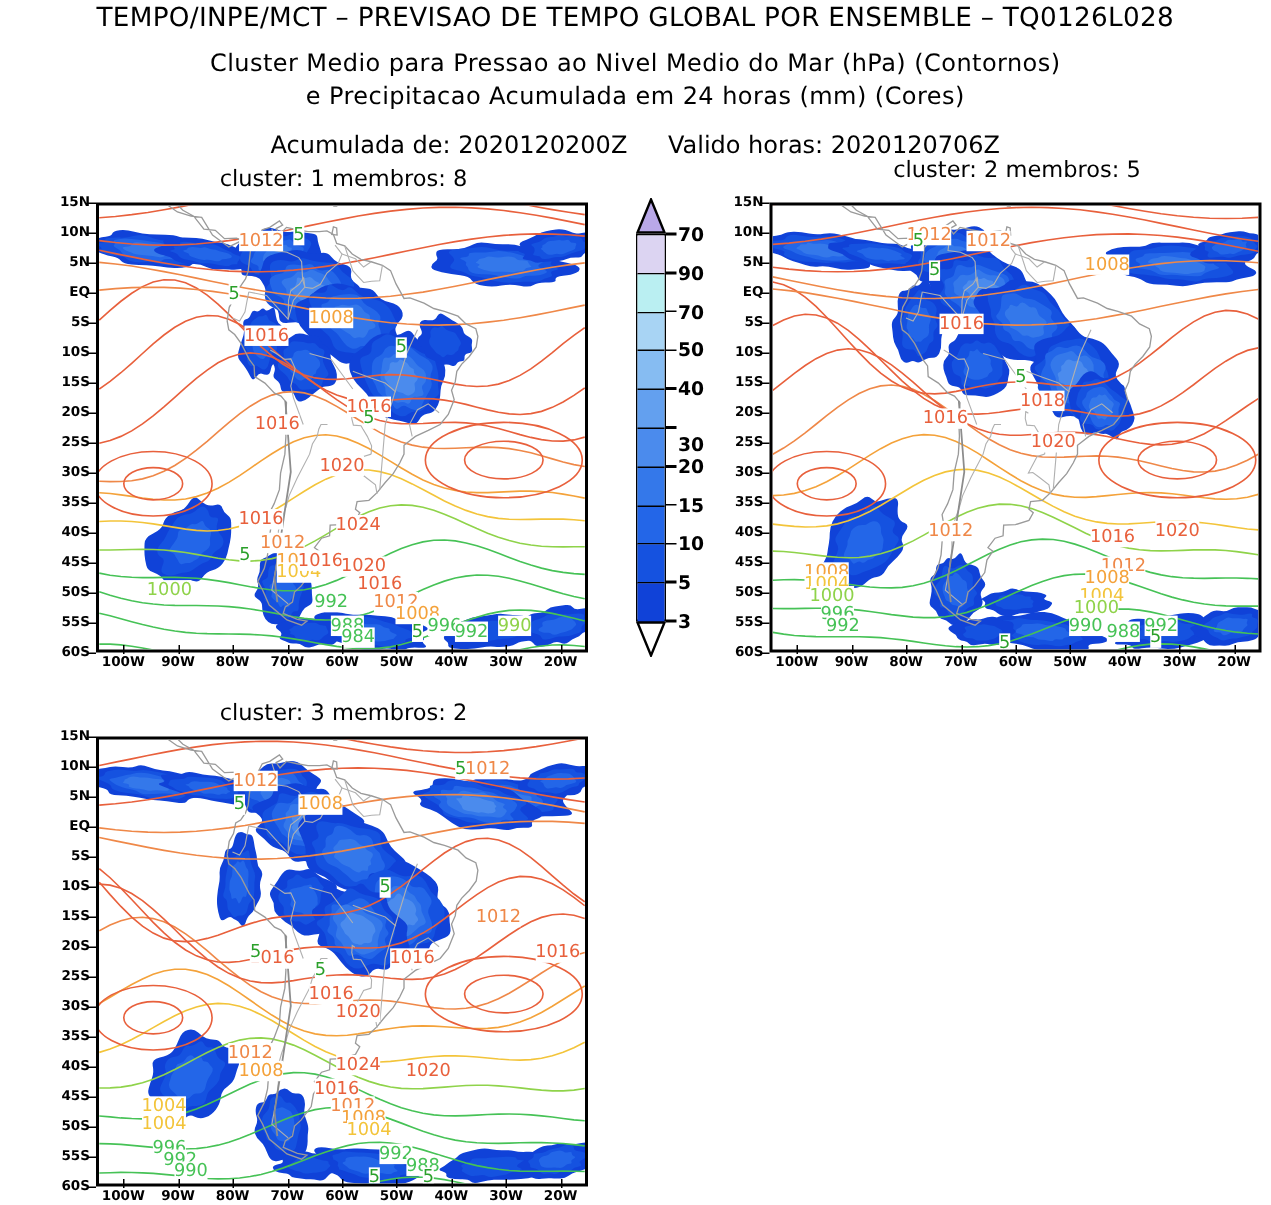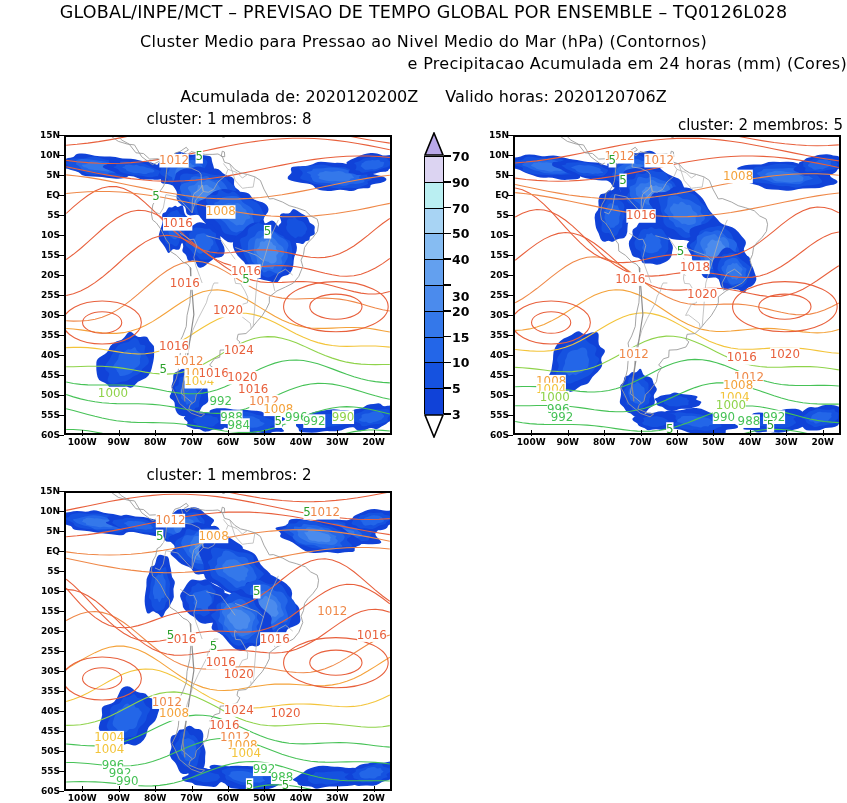--- a/index.html
+++ b/index.html
@@ -4,27 +4,27 @@
 <style>
   html,body{margin:0;padding:0;background:#ffffff;}
   body{
     width:847px;height:803px;position:relative;overflow:hidden;
     font-family:"DejaVu Sans","Liberation Sans",sans-serif;
     color:#000;
   }
   .hdr{position:absolute;left:0;width:847px;text-align:center;letter-spacing:.3px;}
   #title-main{top:2px;font-size:17.5px;letter-spacing:.2px;}
   #title-sub1{top:32px;font-size:16px;}
-  #title-sub2{top:54px;font-size:16px;text-align:right;}
+  #title-sub2{top:54px;font-size:16px;}
   .runline{position:absolute;top:87px;width:847px;text-align:center;font-size:16px;}
   .runline span{display:inline-block;}
   #fc-from{margin-right:22px;}
   .clab{position:absolute;font-size:15px;white-space:nowrap;}
   #cl1{left:64px;top:110px;width:330px;text-align:center;}
-  #cl2{left:513px;top:116px;width:330px;text-align:right;}
+  #cl2{left:513px;top:104px;width:330px;text-align:center;}
   #cl3{left:64px;top:466px;width:330px;text-align:center;}
 
   
   .panel{position:absolute;}
   .frame{position:absolute;border:2px solid #000;background:#fff;overflow:hidden;box-sizing:border-box;}
   .maparea{position:absolute;left:0;top:0;width:100%;height:100%;}
   .maparea svg{display:block;width:100%;height:100%;}
 
   
   .ylab{position:absolute;font-size:9px;font-weight:bold;text-align:right;transform:translateY(-50%);white-space:nowrap;}
@@ -39,31 +39,31 @@
   .cbseg:last-child{border-bottom:none;}
   .cbtick{position:absolute;left:29px;width:7px;height:1.6px;background:#000;}
   .cblab{position:absolute;left:37px;font-size:12.5px;font-weight:bold;transform:translateY(-50%);}
   #cbar-top-arrow,#cbar-bot-arrow{position:absolute;left:9px;width:20px;height:24px;}
   #cbar-top-arrow{top:0;}
   #cbar-bot-arrow{top:282px;}
 </style>
 </head>
 <body>
 
-<div class="hdr" id="title-main">GLOBAL/INPE/MCT – PREVISAO DE TEMPO GLOBAL POR ENSEMBLE – TQ0126L028</div>
+<div class="hdr" id="title-main">TEMPO/INPE/MCT – PREVISAO DE TEMPO GLOBAL POR ENSEMBLE – TQ0126L028</div>
 <div class="hdr" id="title-sub1">Cluster Medio para Pressao ao Nivel Medio do Mar (hPa) (Contornos)</div>
 <div class="hdr" id="title-sub2">e Precipitacao Acumulada em 24 horas (mm) (Cores)</div>
 <div class="runline">
   <span id="fc-from">Acumulada de: 2020120200Z</span>
   <span id="fc-valid">Valido horas: 2020120706Z</span>
 </div>
 
 <div class="clab" id="cl1">cluster: 1   membros: 8</div>
 <div class="clab" id="cl2">cluster: 2   membros: 5</div>
-<div class="clab" id="cl3">cluster: 1   membros: 2</div>
+<div class="clab" id="cl3">cluster: 3   membros: 2</div>
 
 <div class="panel" id="panel-1" style="left: 28px; top: 129px; width: 368px; height: 326px;">
     <div class="frame" style="left: 36px; top: 6px; width: 328px; height: 300px;">
       <div class="maparea">
         <svg viewBox="0 0 328 300" width="328" height="300">
           <g>
             <g>
               <path d="M72.9,33.4 Q67.1,31.6 65.3,30.3 Q63.6,29.0 66.0,27.2 Q68.4,25.4 63.4,24.1 Q58.4,22.9 54.4,21.3 Q50.5,19.7 44.5,19.7 Q38.5,19.7 33.9,19.5 Q29.4,19.3 23.6,17.8 Q17.8,16.2 13.6,16.8 Q9.4,17.3 8.7,19.1 Q8.0,20.8 4.3,21.1 Q0.5,21.4 -1.0,22.4 Q-2.5,23.5 -5.4,24.4 Q-8.2,25.3 -7.3,26.7 Q-6.3,28.2 -4.4,29.6 Q-2.4,31.1 1.2,32.3 Q4.9,33.6 9.0,34.5 Q13.2,35.5 14.8,37.5 Q16.5,39.5 21.7,39.9 Q27.0,40.4 31.6,40.4 Q36.2,40.5 41.1,41.3 Q46.0,42.1 50.8,42.2 Q55.6,42.4 58.8,41.6 Q62.0,40.9 63.1,39.6 Q64.1,38.3 65.8,37.4 Q67.5,36.4 73.1,35.9 Q78.7,35.3 72.9,33.4Z" fill="#1042d8"></path>
               <path d="M61.8,32.4 Q60.9,31.3 61.5,30.2 Q62.1,29.1 58.0,28.2 Q53.9,27.3 54.2,25.6 Q54.6,23.9 49.1,23.8 Q43.5,23.8 40.3,23.1 Q37.0,22.4 33.2,20.9 Q29.4,19.4 26.0,20.1 Q22.7,20.7 20.1,21.2 Q17.6,21.8 13.8,21.7 Q10.1,21.6 6.7,21.9 Q3.3,22.2 4.1,23.5 Q4.9,24.8 0.6,25.3 Q-3.8,25.8 -0.7,27.2 Q2.4,28.6 1.2,29.8 Q0.0,31.0 2.7,32.3 Q5.4,33.5 11.0,34.0 Q16.7,34.5 18.4,35.9 Q20.0,37.4 24.0,38.1 Q27.9,38.7 31.6,38.2 Q35.3,37.7 39.9,39.2 Q44.5,40.7 47.7,40.3 Q51.0,39.8 54.2,39.5 Q57.5,39.2 60.8,38.7 Q64.1,38.3 62.8,36.8 Q61.5,35.3 62.1,34.4 Q62.8,33.5 61.8,32.4Z" fill="#1552e0"></path>
               <path d="M54.8,31.8 Q53.4,31.0 52.1,30.2 Q50.8,29.4 51.9,28.4 Q52.9,27.4 49.1,27.0 Q45.2,26.5 43.2,25.8 Q41.2,25.1 38.5,24.8 Q35.9,24.5 33.3,24.1 Q30.7,23.6 27.9,23.3 Q25.1,22.9 21.7,22.6 Q18.3,22.2 15.7,22.4 Q13.1,22.7 11.0,23.2 Q9.0,23.7 10.0,24.8 Q11.0,26.0 10.1,26.6 Q9.2,27.3 10.6,28.2 Q12.0,29.0 13.2,29.8 Q14.4,30.6 14.8,31.4 Q15.1,32.3 16.7,33.2 Q18.3,34.0 21.1,34.6 Q23.9,35.2 26.8,35.3 Q29.7,35.5 32.4,36.3 Q35.1,37.1 38.4,37.6 Q41.6,38.1 42.7,37.0 Q43.7,35.9 47.1,36.2 Q50.5,36.6 53.0,36.3 Q55.4,36.0 55.7,35.2 Q56.0,34.3 56.1,33.5 Q56.2,32.7 54.8,31.8Z" fill="#2366e8"></path>

